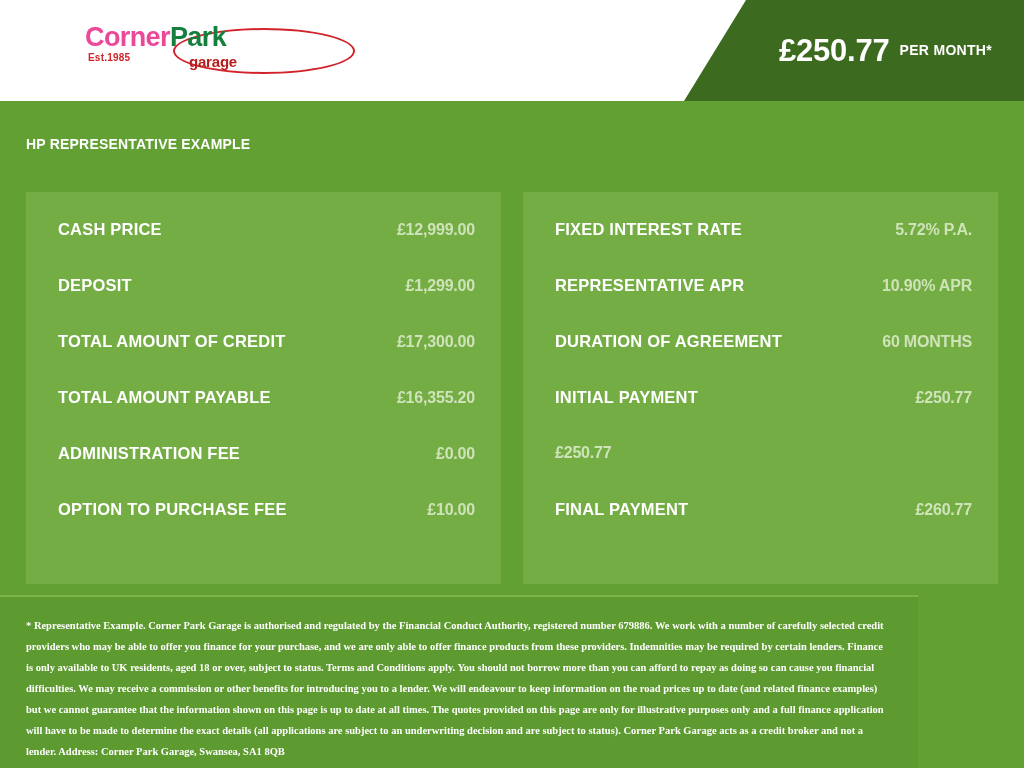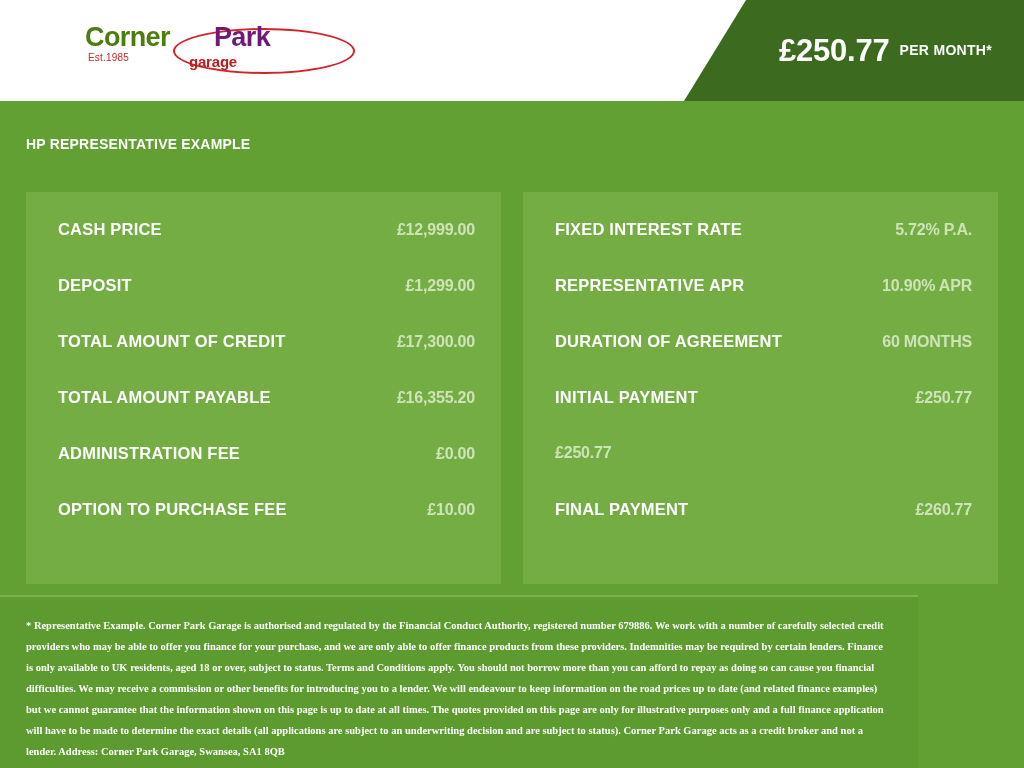--- a/index.html
+++ b/index.html
@@ -76,28 +76,28 @@
   }
   .logo-wordmark {
     position: absolute;
     left: 0;
     top: 0;
     font-size: 27px;
     font-weight: bold;
     letter-spacing: -0.6px;
     white-space: nowrap;
   }
-  .logo-corner { color: #4d7c0f; }
-  .logo-park   { color: #701a75; margin-left: 44px; }
+  .logo-corner { color: #ec4899; }
+  .logo-park   { color: #15803d; }
   .logo-est {
     position: absolute;
     left: 3px;
     top: 30px;
     font-size: 10px;
-    font-weight: normal;
+    font-weight: bold;
     color: #d2232a;
     letter-spacing: 0.2px;
   }
   .logo-garage {
     position: absolute;
     left: 104px;
     top: 31px;
     font-size: 15px;
     font-weight: bold;
     color: #b91c1c;

